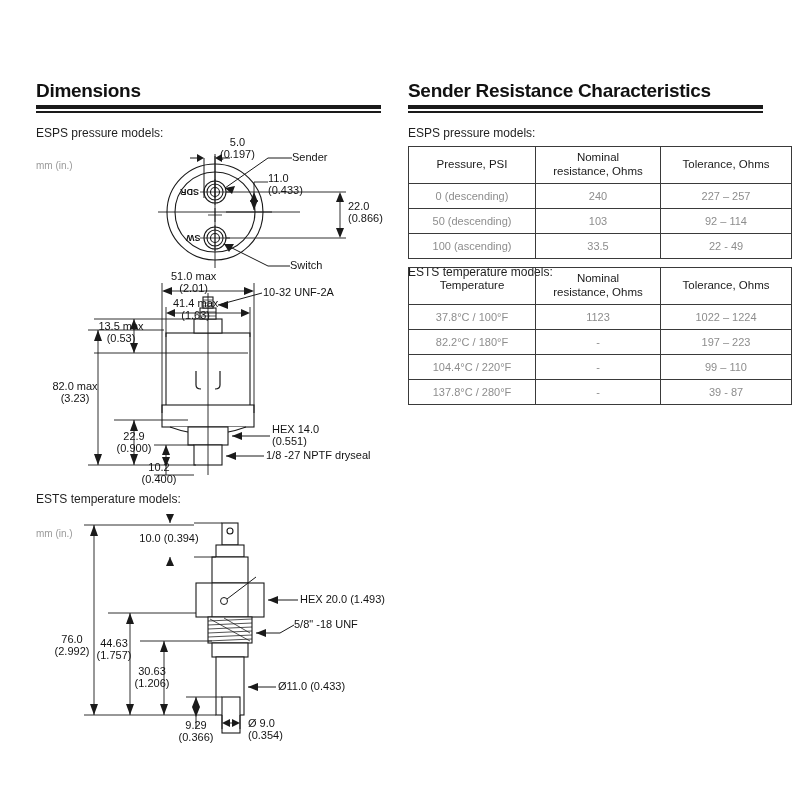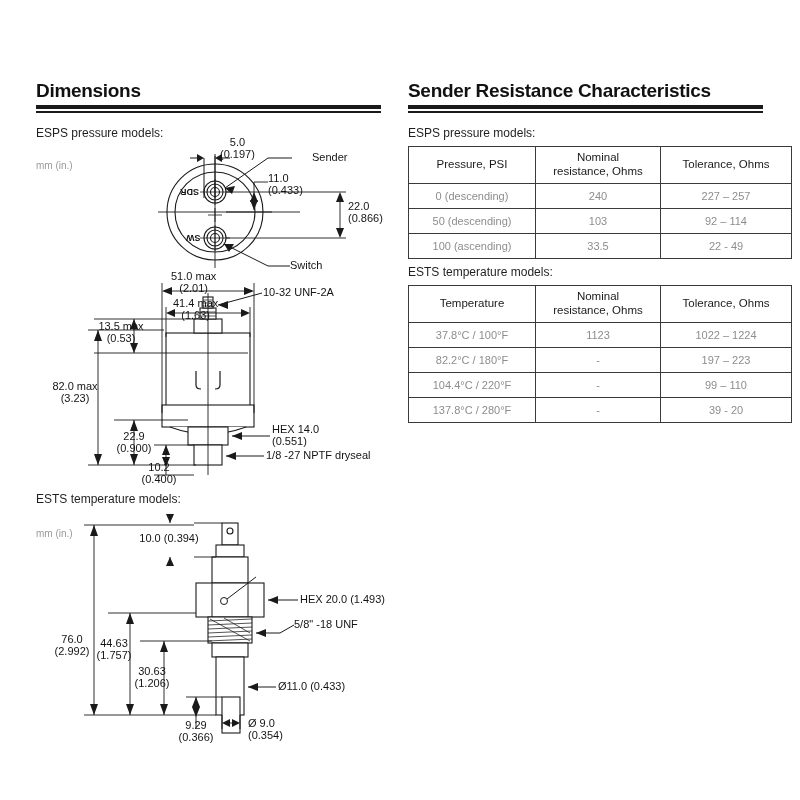--- a/index.html
+++ b/index.html
@@ -180,21 +180,21 @@
     <polygon points="104,70 100,60 108,60" fill="#1a1a1a"></polygon>
     <polygon points="190,52 186,62 194,62" fill="#1a1a1a"></polygon>
     <polygon points="190,98 186,88 194,88" fill="#1a1a1a"></polygon>
   </svg>
 
   <div class="dim-label" style="left:70px; top:-4px;">
     <span>5.0</span><br>
     <span>(0.197)</span>
   </div>
 
-  <div class="dim-label left-al" style="left:142px; top:11px;margin-left:20px;">Sender</div>
+  <div class="dim-label left-al" style="left:142px; top:11px;">Sender</div>
 
   <div class="dim-label left-al" style="left:140px; top:119px;">Switch</div>
 
   <div class="dim-label left-al" style="left:118px; top:32px;">
     <span>11.0</span><br>
     <span>(0.433)</span>
   </div>
 
   <div class="dim-label left-al" style="left:198px; top:60px;">
     <span>22.0</span><br>
@@ -523,21 +523,21 @@
     <tr>
       <td>100 (ascending)</td>
       <td>33.5</td>
       <td>22 - 49</td>
     </tr>
   </tbody>
 </table>
 
 <div class="caption" style="left:408px; top:265px;">ESTS temperature models:</div>
 
-<table class="res-table" style="left:408px; top:285px;">
+<table class="res-table" style="left:408px; top:267px;">
   <thead>
     <tr>
       <th class="col-a">
         <span>Temperature</span>
       </th>
       <th class="col-b">
         <span>Nominal</span><br>
         <span>resistance, Ohms</span>
       </th>
       <th class="col-c">
@@ -557,16 +557,16 @@
       <td>197 – 223</td>
     </tr>
     <tr>
       <td>104.4°C / 220°F</td>
       <td>-</td>
       <td>99 – 110</td>
     </tr>
     <tr>
       <td>137.8°C / 280°F</td>
       <td>-</td>
-      <td>39 - 20</td>
+      <td>39 - 87</td>
     </tr>
   </tbody>
 </table>
 
 </body></html>

